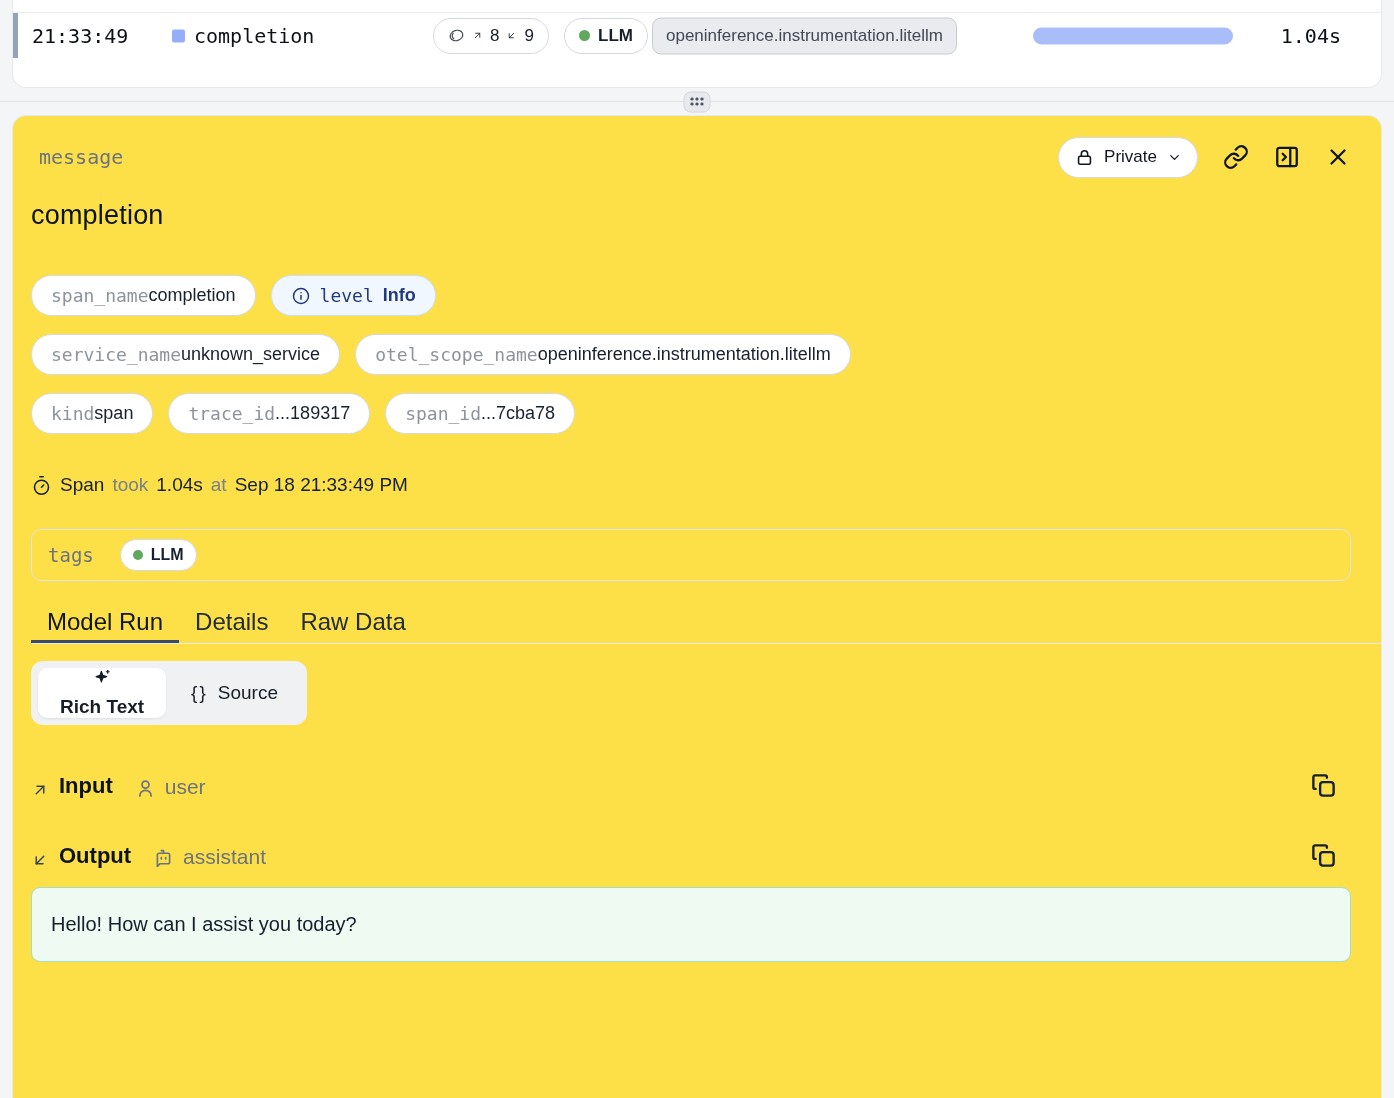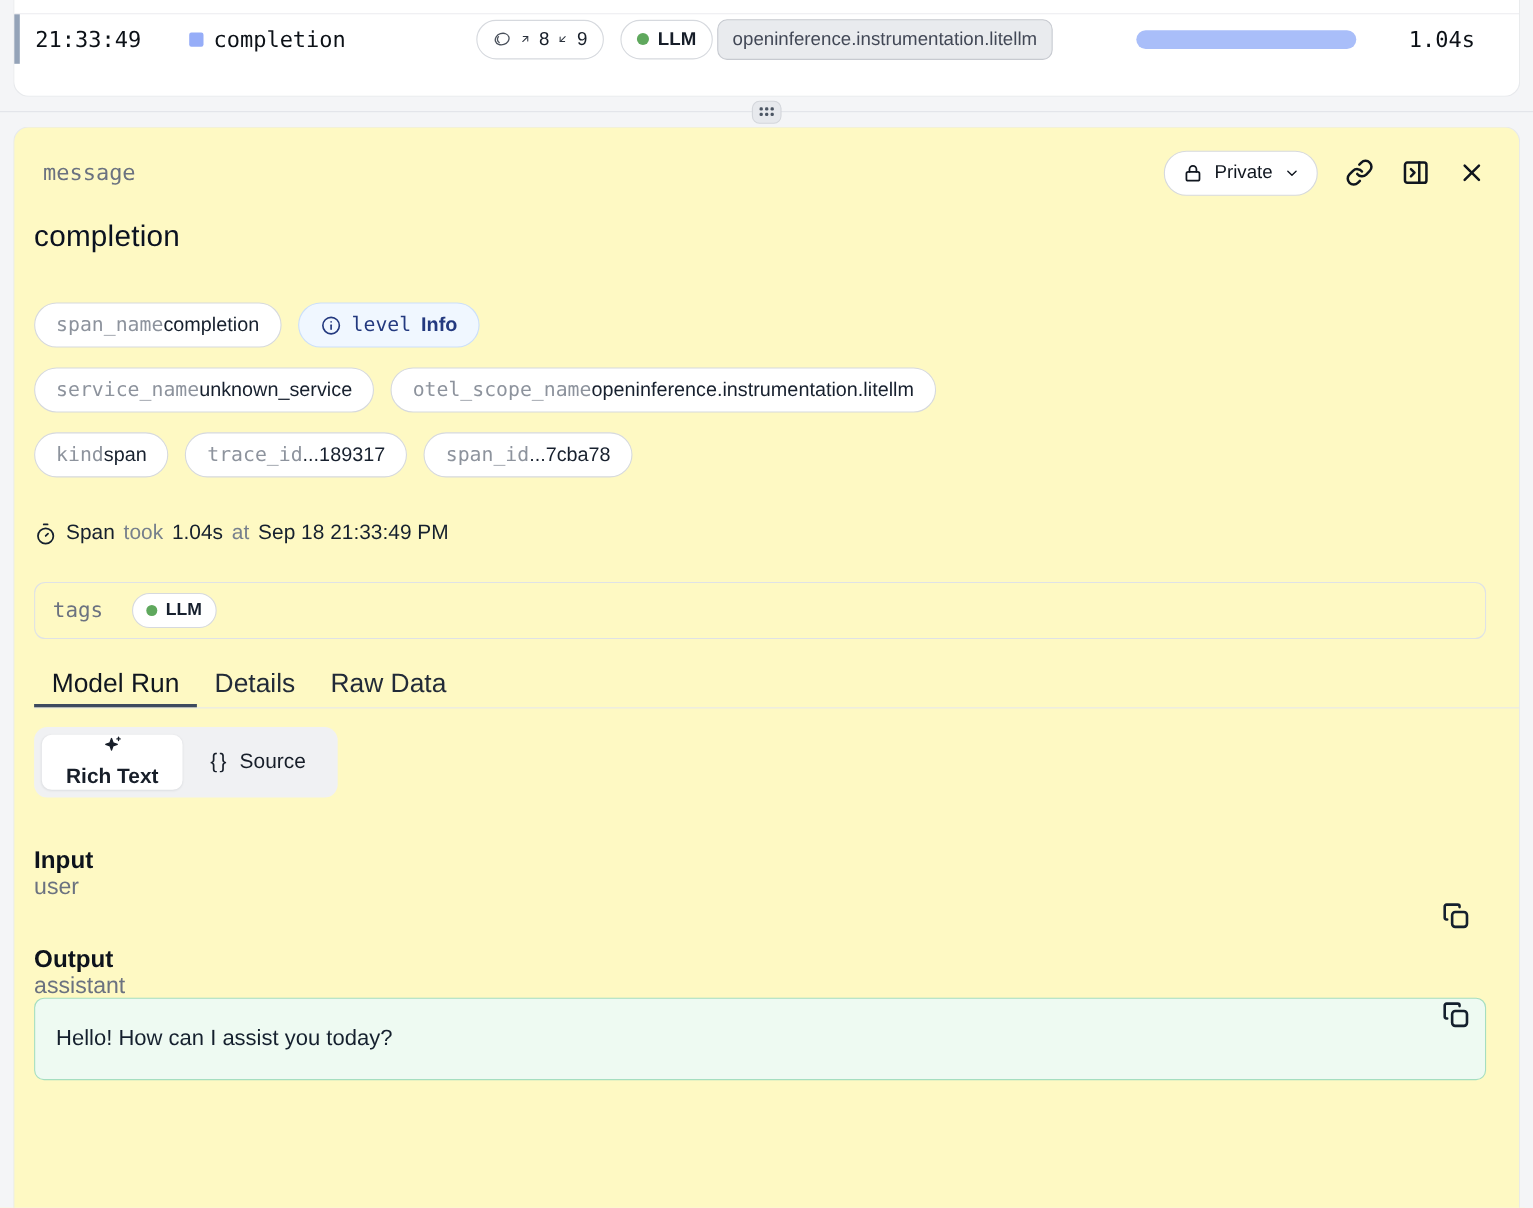--- a/index.html
+++ b/index.html
@@ -60,21 +60,21 @@
     width: 27px; height: 21px; background: #e7e9ed; border: 1px solid #d3d6db; border-radius: 7px;
     display: flex; align-items: center; justify-content: center;
   }
   .dots { display: grid; grid-template-columns: repeat(3, 2.5px); grid-template-rows: repeat(2, 2.5px); gap: 2.5px; }
   .dots i { background: #4b5563; border-radius: 50%; }
 
   
   .main-panel {
     margin: 0 12px;
     height: 984px;
-    background: #fef9c3;
+    background: #fde047;
     border: 1px solid #e7e9ec;
     border-bottom: none;
     border-radius: 14px 14px 0 0;
     overflow: hidden;
   }
   .panel-inner { padding: 0 30px 0 18px; }
 
   .panel-header { display: flex; justify-content: space-between; align-items: center; padding-top: 20px; height: 62px; }
   .kind-label { font-size: 20px; color: #6b7280; padding-left: 8px; }
   .controls { display: flex; gap: 25px; }
@@ -122,22 +122,22 @@
   .tabs { margin-top: 24px; margin-right: -30px; display: flex; border-bottom: 1px solid #e7e9ec; }
   .tab { padding: 0 16px; height: 38px; line-height: 34px; font-size: 24px; color: #222b38; cursor: pointer; border-bottom: 3px solid transparent; }
   .tab.active { color: #10161f; font-weight: 500; border-bottom-color: #3e4a5e; }
 
   .view-toggle { margin-top: 17px; display: inline-flex; background: #f0f1f3; border-radius: 12px; padding: 7px; gap: 3px; }
   .seg { display: inline-flex; align-items: center; gap: 10px; height: 50px; padding: 0 22px; font-size: 19px; color: #171e29; cursor: pointer; border-radius: 9px; }
   .seg.active { background: #fff; font-weight: 600; box-shadow: 0 1px 2px rgba(16,24,40,.08); flex-direction: column; }
   .seg .glyph { letter-spacing: 2px; font-size: 19px; }
   .sparkle { fill: #171e29; stroke: #171e29; stroke-width: 1.6; stroke-linecap: round; stroke-linejoin: round; }
 
-  .io-header { display: flex; align-items: flex-start; margin-top: 44px; height: 30px; flex-direction: column; }
-  .io-header.output-h { margin-top: 60px; }
+  .io-header { display: flex; align-items: flex-end; margin-top: 44px; height: 30px; }
+  .io-header.output-h { margin-top: 40px; }
   .io-arrow { color: #3a4452; margin-right: 10px; }
   .io-label { font-size: 22px; font-weight: 700; color: #0d131c; }
   .io-role-icon { color: #6b7280; margin-left: 22px; margin-right: 9px; }
   .io-role { font-size: 21px; color: #6b7280; }
   .copy-btn { margin-left: auto; margin-right: 14px; background: none; border: none; color: #15202e; cursor: pointer; padding: 0; }
 
   .io-box { margin-top: 18px; border-radius: 9px; padding: 23px 19px; font-size: 20px; color: #15202e; line-height: 27px; }
   .input-box { border: 1.5px solid var(--input-border, #b4d0fa); background: #fff; }
   .output-box { border: 1.5px solid var(--output-border, #a5dec0); background: var(--output-bg, #eefaf2); }
 </style>

